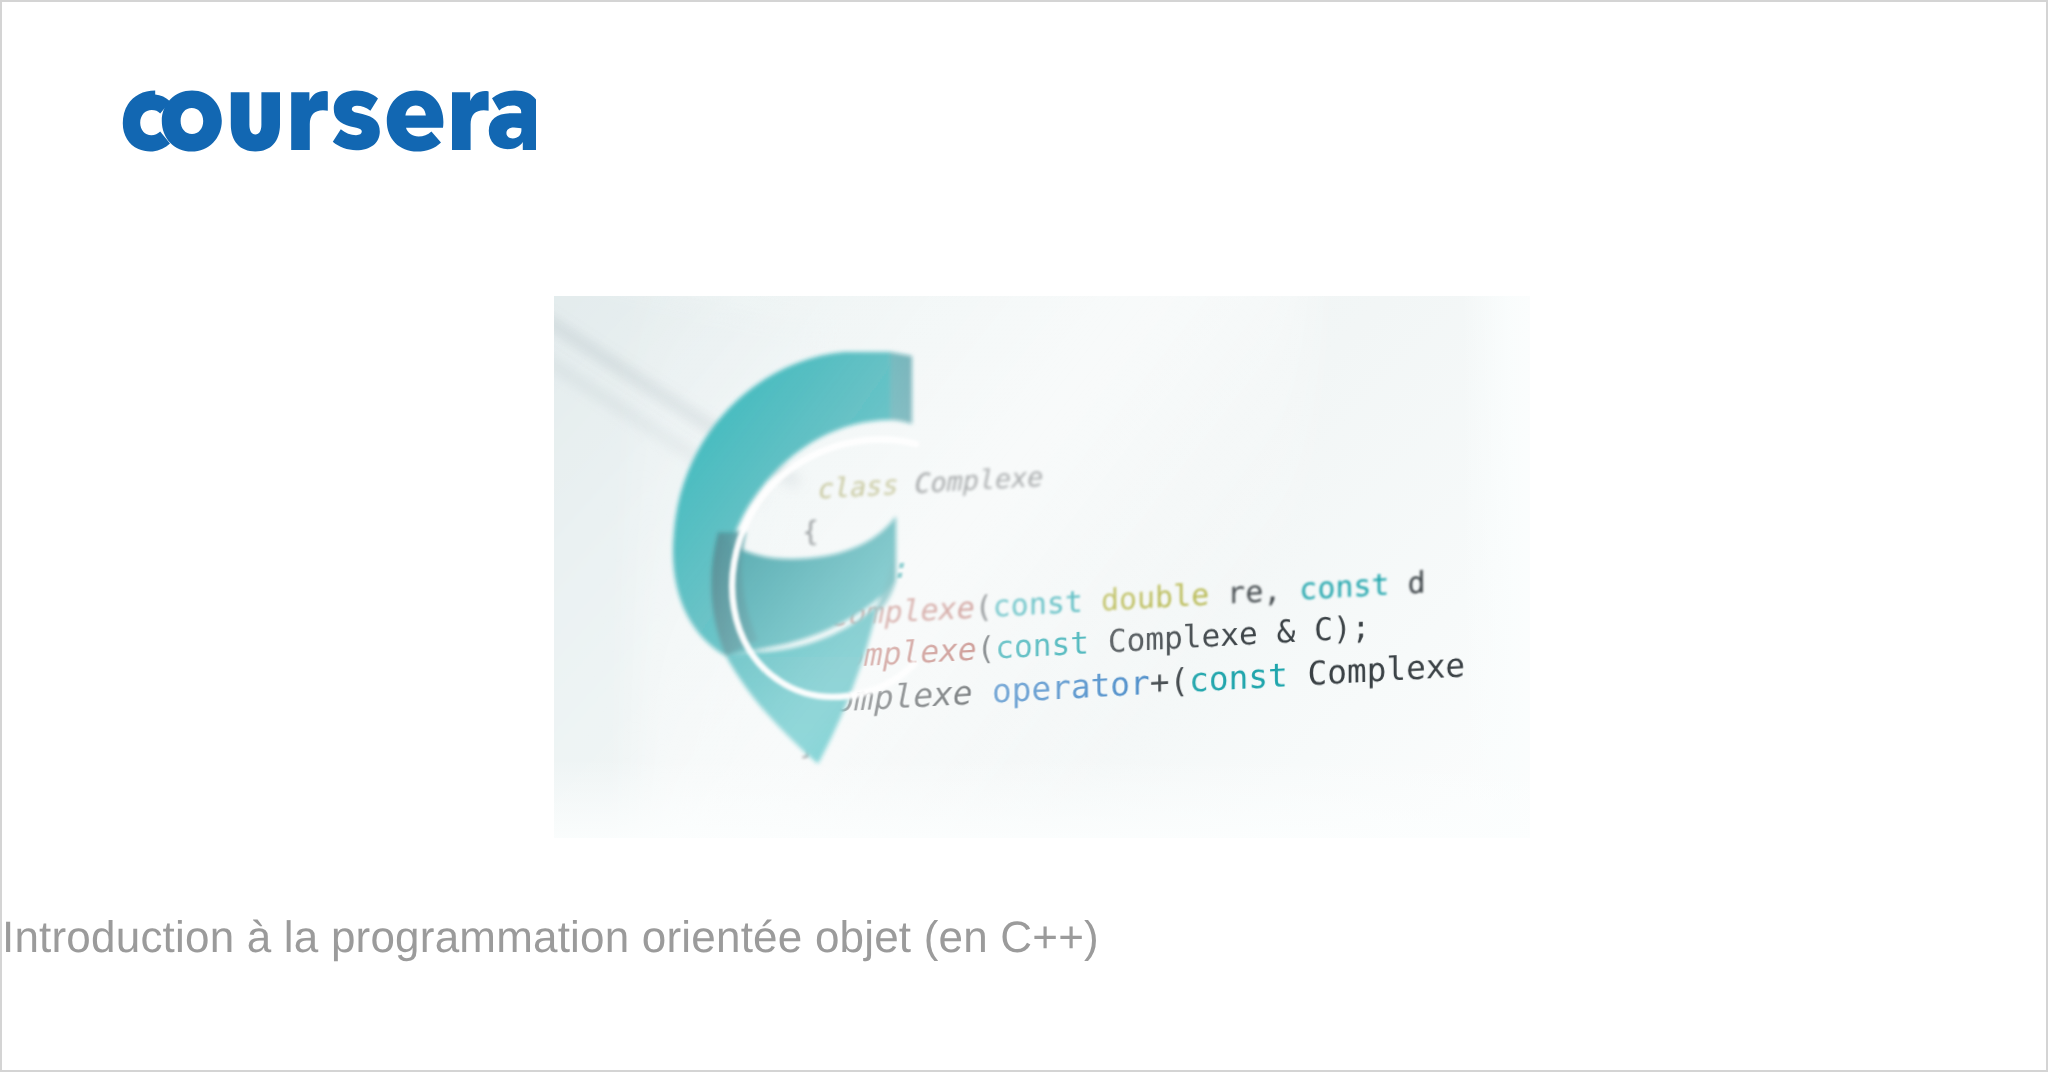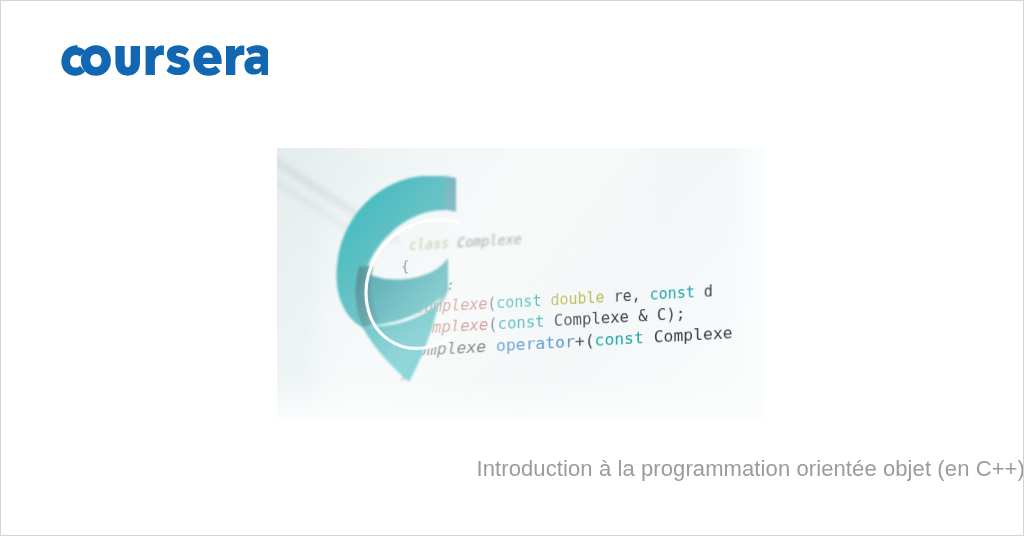--- a/index.html
+++ b/index.html
@@ -144,21 +144,21 @@
     background: linear-gradient(180deg, rgba(250,253,253,0) 0%, rgba(252,254,254,.85) 100%);
     pointer-events: none;
   }
 
   
   #caption {
     position: absolute;
     left: 0;
     top: 455px;
     width: 1024px;
-    text-align: right;
+    text-align: left;
     font-family: "Liberation Sans", sans-serif;
     font-size: 22px;
     font-weight: 400;
     color: #9b9b9b;
     letter-spacing: .1px;
   }
 </style>
 </head>
 <body>
 

